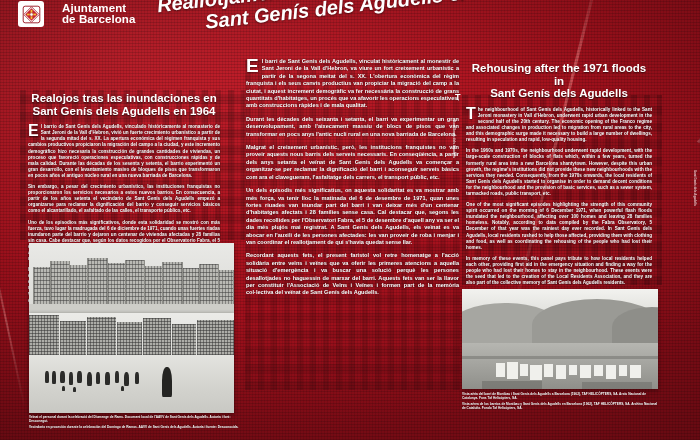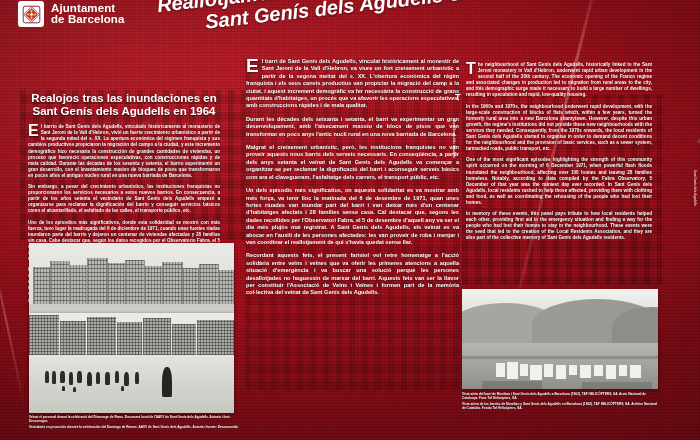--- a/index.html
+++ b/index.html
@@ -67,21 +67,21 @@
     transform:rotate(14deg);transform-origin:top center;pointer-events:none;
   }
   #arc-left-diag{
     position:absolute;left:5px;top:230px;width:2px;height:180px;
     background:linear-gradient(180deg, rgba(255,140,140,.0), rgba(255,150,150,.5), rgba(255,140,140,.0));
     transform:rotate(-12deg);pointer-events:none;
   }
 
   
   #logo-block{
-    position:absolute;left:18px;top:1px;display:flex;align-items:center;gap:7px;z-index:6;
+    position:absolute;left:18px;top:1px;display:flex;align-items:center;gap:18px;z-index:6;
   }
   #crest{
     width:26px;height:26px;background:#fff;border-radius:3px;
     display:flex;align-items:center;justify-content:center;flex:none;
   }
   #crest svg{display:block;}
   #logo-text{
     color:#fff;font-weight:bold;font-size:11.5px;line-height:11.5px;letter-spacing:.1px;
     white-space:pre-line;
   }
@@ -254,20 +254,22 @@
     <div class="body-text">
       <p><span class="dropcap">E</span><span>l barri de Sant Genís dels Agudells, vinculat històricament al monestir de Sant Jeroni de la Vall d'Hebron, va viure un fort creixement urbanístic a partir de la segona meitat del s. XX. L'obertura econòmica del règim franquista i els seus canvis productius van propiciar la migració del camp a la ciutat, i aquest increment demogràfic va fer necessària la construcció de grans quantitats d'habitatges, un procés que va afavorir les operacions especulatives, amb construccions ràpides i de mala qualitat.</span></p>
       <p><span>Durant les dècades dels seixanta i setanta, el barri va experimentar un gran desenvolupament, amb l'aixecament massiu de blocs de pisos que van transformar en pocs anys l'antic nucli rural en una nova barriada de Barcelona.</span></p>
       <p><span>Malgrat el creixement urbanístic, però, les institucions franquistes no van proveir aquests nous barris dels serveis necessaris. En conseqüència, a partir dels anys setanta el veïnat de Sant Genís dels Agudells va començar a organitzar-se per reclamar la dignificació del barri i aconseguir serveis bàsics com ara el clavegueram, l'asfaltatge dels carrers, el transport públic, etc.</span></p>
       <p><span>Un dels episodis més significatius, on aquesta solidaritat es va mostrar amb més força, va tenir lloc la matinada del 6 de desembre de 1971, quan unes fortes riuades van inundar part del barri i van deixar més d'un centenar d'habitatges afectats i 28 famílies sense casa. Cal destacar que, segons les dades recollides per l'Observatori Fabra, el 5 de desembre d'aquell any va ser el dia més plujós mai registrat. A Sant Genís dels Agudells, els veïnat es va abocar en l'auxili de les persones afectades: les van proveir de roba i menjar i van coordinar el reallotjament de qui s'havia quedat sense llar.</span></p>
       <p><span>Recordant aquests fets, el present faristol vol retre homenatge a l'acció solidària entre veïns i veïnes que va oferir les primeres atencions a aquella situació d'emergència i va buscar una solució perquè les persones desallotjades no haguessin de marxar del barri. Aquests fets van ser la llavor per constituir l'Associació de Veïns i Veïnes i formen part de la memòria col·lectiva del veïnat de Sant Genís dels Agudells.</span></p>
     </div>
   </div>
 
   <div class="col" id="col-en">
+    <div class="col-heading">Rehousing after the 1971 floods in
+Sant Genís dels Agudells</div>
     <div class="body-text">
       <p><span class="dropcap">T</span><span>he neighbourhood of Sant Genís dels Agudells, historically linked to the Sant Jeroni monastery in Vall d'Hebron, underwent rapid urban development in the second half of the 20th century. The economic opening of the Franco regime and associated changes in production led to migration from rural areas to the city, and this demographic surge made it necessary to build a large number of dwellings, resulting in speculation and rapid, low-quality housing.</span></p>
       <p><span>In the 1960s and 1970s, the neighbourhood underwent rapid development, with the large-scale construction of blocks of flats which, within a few years, turned the formerly rural area into a new Barcelona shantytown. However, despite this urban growth, the regime's institutions did not provide these new neighbourhoods with the services they needed. Consequently, from the 1970s onwards, the local residents of Sant Genís dels Agudells started to organise in order to demand decent conditions for the neighbourhood and the provision of basic services, such as a sewer system, tarmacked roads, public transport, etc.</span></p>
       <p><span>One of the most significant episodes highlighting the strength of this community spirit occurred on the morning of 6 December 1971, when powerful flash floods inundated the neighbourhood, affecting over 100 homes and leaving 28 families homeless. Notably, according to data compiled by the Fabra Observatory, 5 December of that year was the rainiest day ever recorded. In Sant Genís dels Agudells, local residents rushed to help those affected, providing them with clothing and food, as well as coordinating the rehousing of the people who had lost their homes.</span></p>
       <p><span>In memory of these events, this panel pays tribute to how local residents helped each other, providing first aid in the emergency situation and finding a way for the people who had lost their homes to stay in the neighbourhood. These events were the seed that led to the creation of the Local Residents Association, and they are also part of the collective memory of Sant Genís dels Agudells residents.</span></p>
     </div>
   </div>
 
   <div id="mid-cap-letter">T</div>
   <div id="mid-micro">Sant Genís dels Agudells</div>

